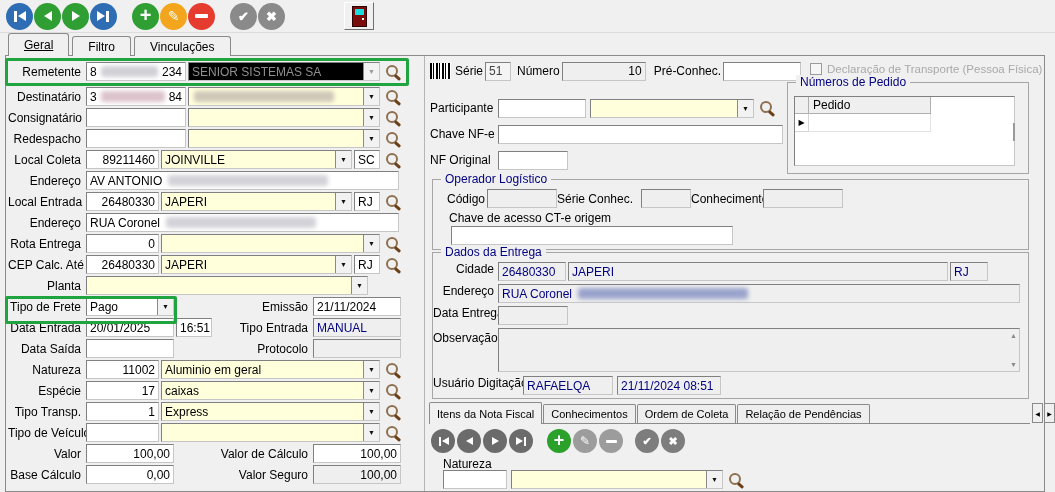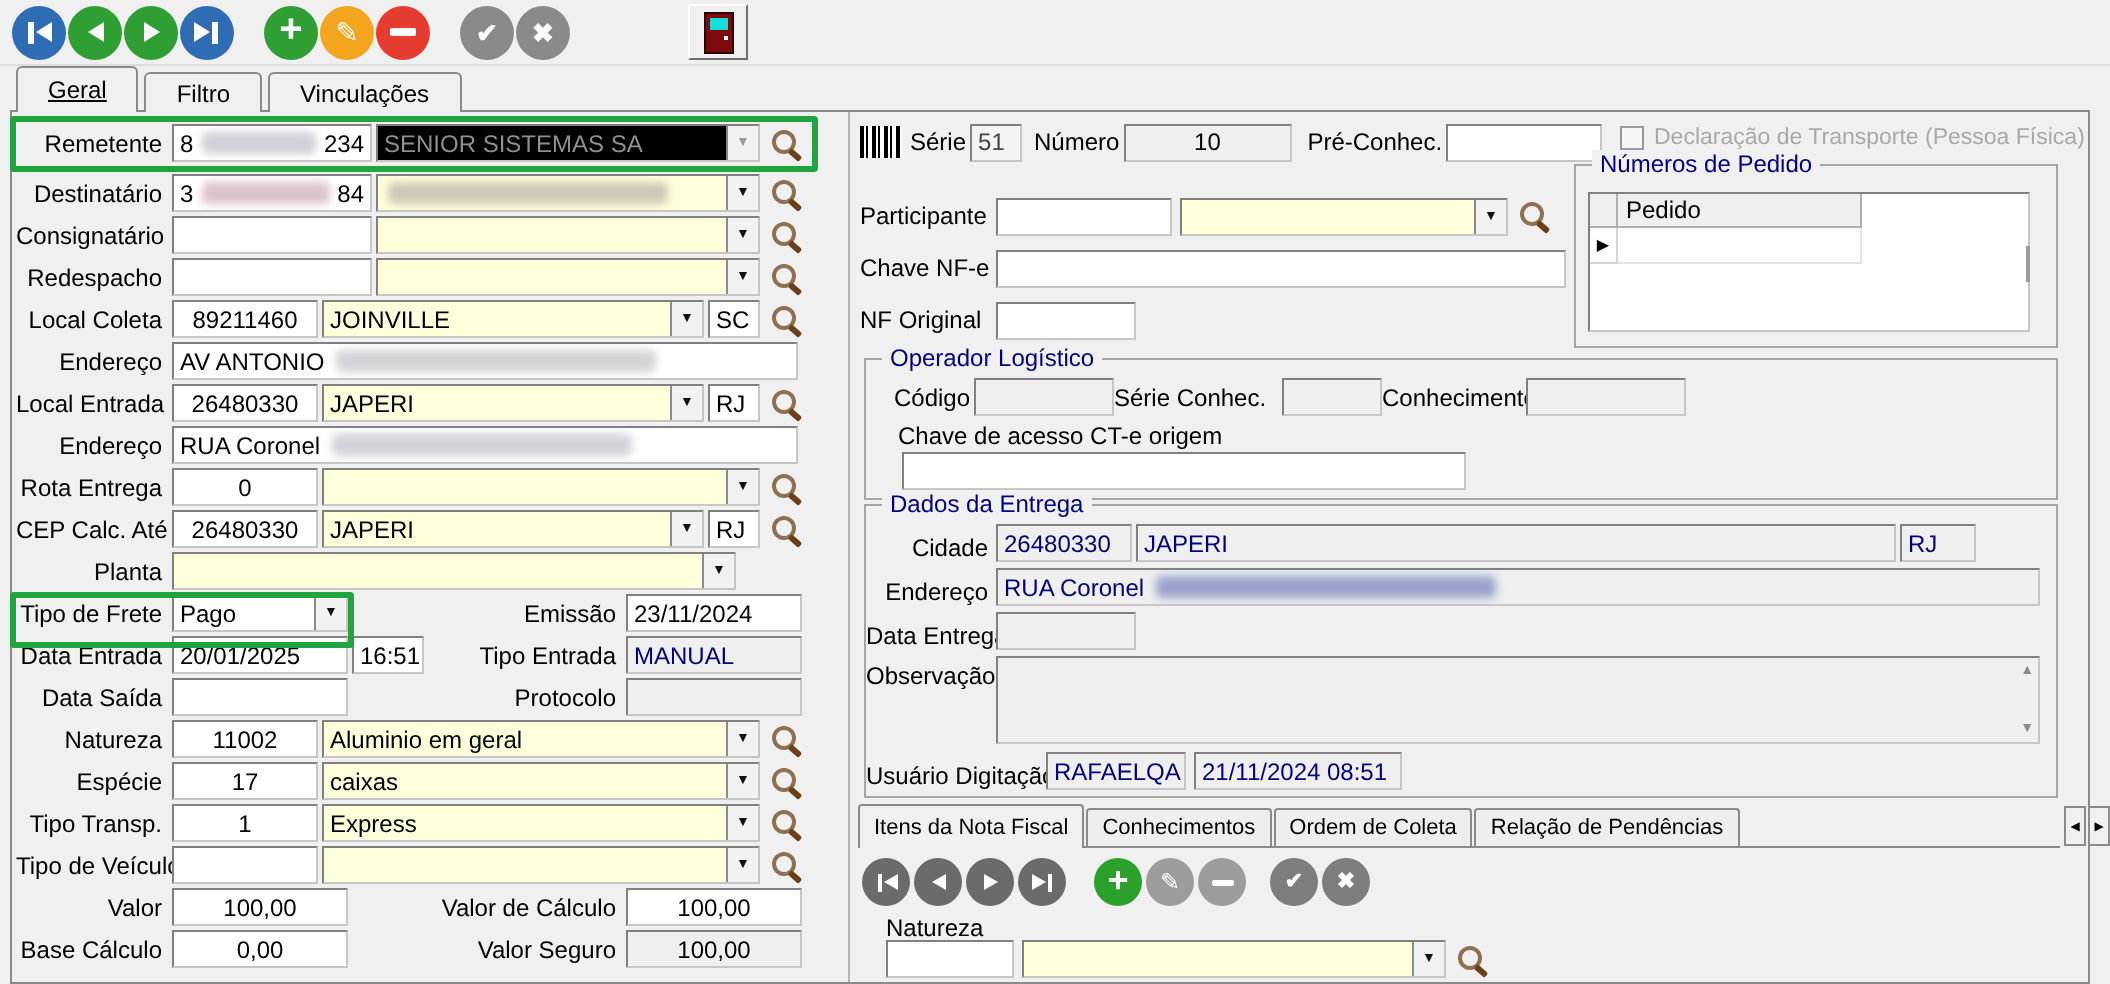--- a/index.html
+++ b/index.html
@@ -44,21 +44,21 @@
 
   .frame{position:absolute;left:5px;top:55px;width:1040px;height:437px;border:1px solid #8a8a8a}
   .vdiv{position:absolute;left:424px;top:56px;width:1px;height:435px;background:#b5b5b5}
 
   
   .fld{height:19px;border:1px solid;border-color:#808080 #c6c6c6 #c6c6c6 #808080;background:#fff;
     display:flex;align-items:center;padding:0 3px;overflow:hidden;white-space:nowrap;flex-shrink:0}
   .yellow{background:#ffffdc}
   .grayf{background:#efefef}
   .navy{color:#000080}
-  .num{justify-content:center}
+  .num{justify-content:flex-end}
   .combo{position:relative;padding-right:18px}
   .combo .arr{position:absolute;right:0;top:0;bottom:0;width:16px;border-left:1px solid #8a8a8a;
     background:#f2f2f2;display:flex;align-items:center;justify-content:center}
   .arr::before{content:"\25BC";font-size:7px;color:#111}
   .combo.disabled{background:#000000;color:#8f8f8f}
   .combo.disabled .arr::before{color:#9a9a9a}
   .mag{width:16px;height:16px;position:relative;margin-left:5px;flex-shrink:0}
   .mag::before{content:"";position:absolute;left:1px;top:1px;width:8px;height:8px;border:2px solid #8d7050;border-radius:50%}
   .mag::after{content:"";position:absolute;width:7px;height:3px;background:#6b3f17;right:0;bottom:1px;transform:rotate(42deg);border-radius:1px}
   .blob{height:11px;border-radius:3px;filter:blur(2px);flex-shrink:0}
@@ -108,30 +108,30 @@
   #gb-oper{left:432px;top:179px;width:597px;height:71px}
   .op-row{position:absolute;left:0;top:9px;display:flex;align-items:center;width:100%}
   .op-l1{width:54px;padding-left:14px;flex-shrink:0}
   .op-l2{width:84px;text-align:left;padding-right:6px;flex-shrink:0}
   .op-l3{width:72px;text-align:right;padding-right:6px;flex-shrink:0}
   .w70{width:70px}.w50{width:50px}.w80{width:80px}
   .op-chave-lbl{position:absolute;left:16px;top:31px}
   .op-chave-fld{position:absolute;left:18px;top:46px;width:282px}
 
   #gb-entrega{left:432px;top:252px;width:597px;height:147px}
-  .en-row{position:absolute;display:flex;align-items:flex-end;height:19px;width:100%}
+  .en-row{position:absolute;display:flex;align-items:flex-start;height:19px;width:100%}
   .en-lbl{width:65px;text-align:right;padding-right:4px;flex-shrink:0;white-space:nowrap}
   .en-lbl-w{width:90px;text-align:right;padding-right:4px;flex-shrink:0;white-space:nowrap}
   .w68{width:68px}.w380{width:380px;margin-left:2px}.w38{width:38px;margin-left:2px}
   .w522{width:522px}.w70m{width:70px}
   .obs{height:44px;align-items:flex-start;position:relative;padding-top:2px}
   .scr{position:absolute;right:2px;font-size:7px;color:#8a8a8a;line-height:1}
   .scr.up{top:3px}.scr.dn{bottom:3px}
   .scr.up::before{content:"\25B2"}.scr.dn::before{content:"\25BC"}
-  .w90{width:70px}.w104{width:104px;margin-left:4px}
+  .w90{width:90px}.w104{width:104px;margin-left:4px}
 
   
   #dtabs-line{position:absolute;left:429px;top:423px;width:601px;height:1px;background:#8a8a8a}
   #dtabs{position:absolute;left:429px;top:401px;width:601px;height:23px;display:flex;align-items:flex-end;overflow:hidden}
   .dtab{height:19px;margin-bottom:1px;padding:0 7px;font-size:11px;background:#eeeeee;
     border:1px solid #8a8a8a;border-bottom:none;border-radius:2px 2px 0 0;margin-right:1px;
     display:flex;align-items:center;white-space:nowrap;flex-shrink:0;position:relative}
   .dtab.active{height:22px;margin-bottom:0;background:#f0f0f0;z-index:2}
   #tabscroll{position:absolute;left:1031px;top:403px;display:flex}
   .tsb{width:11px;height:20px;border:1px solid #8a8a8a;background:#f0f0f0;
@@ -326,21 +326,21 @@
   </div>
 
   <div class="frow mt2">
     <span class="lbl">Tipo de Frete</span>
     <div class="fld combo w88">
       <span>Pago</span>
       <span class="arr"></span>
     </div>
     <span class="rlbl">Emissão</span>
     <div class="fld w88">
-        <span>23/11/2024</span>
+        <span>21/11/2024</span>
       </div>
   </div>
 
   <div class="frow">
     <span class="lbl">Data Entrada</span>
     <div class="fld w88">
         <span>20/01/2025</span>
       </div>
     <div class="fld w36">
         <span>16:51</span>

